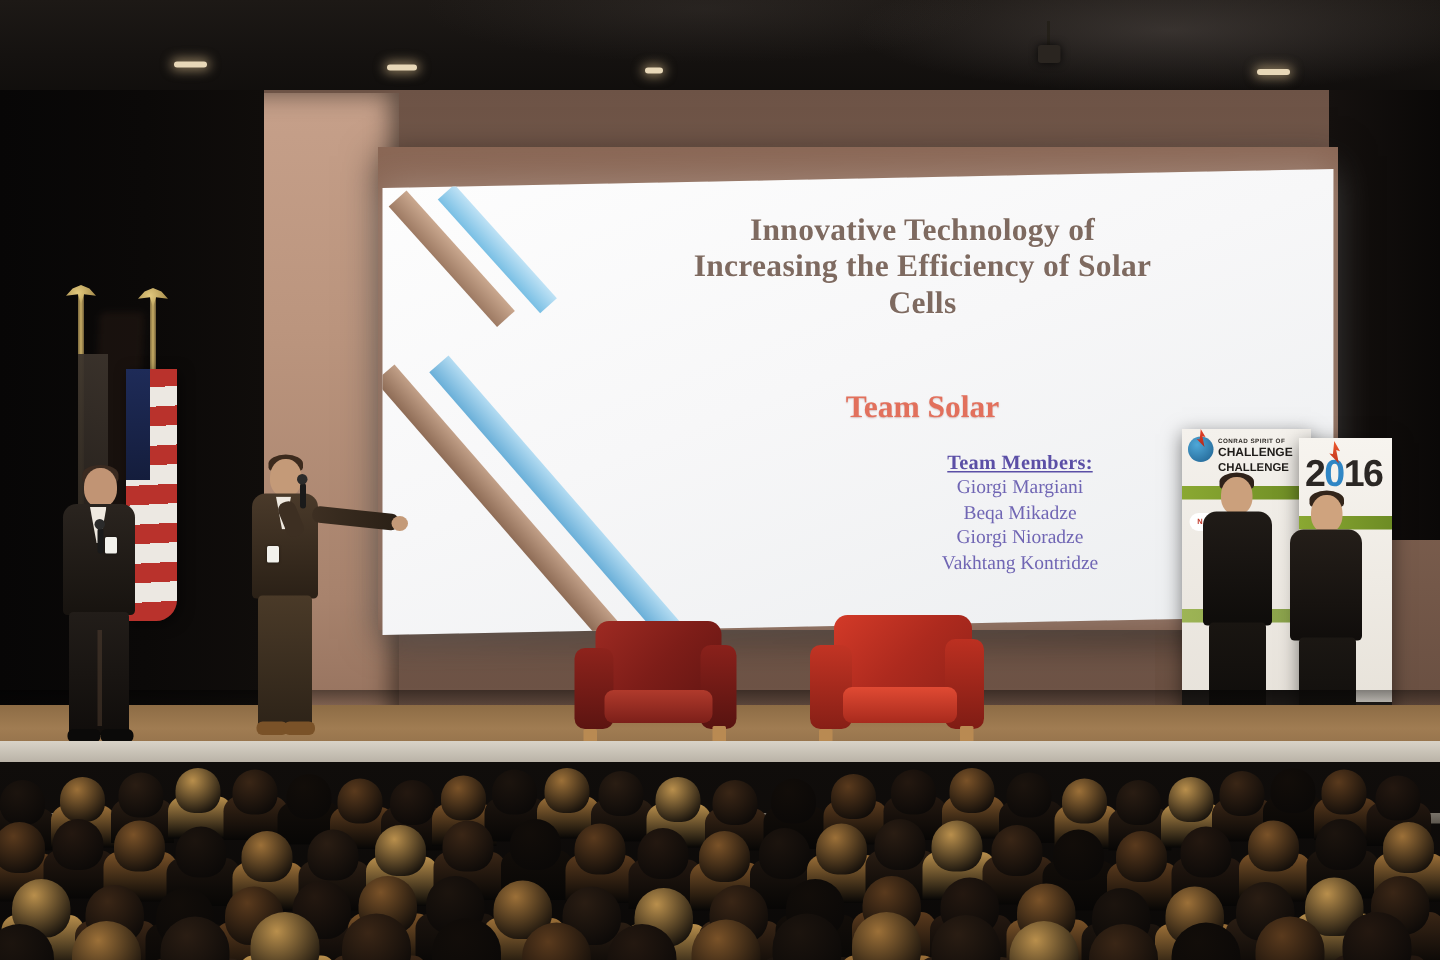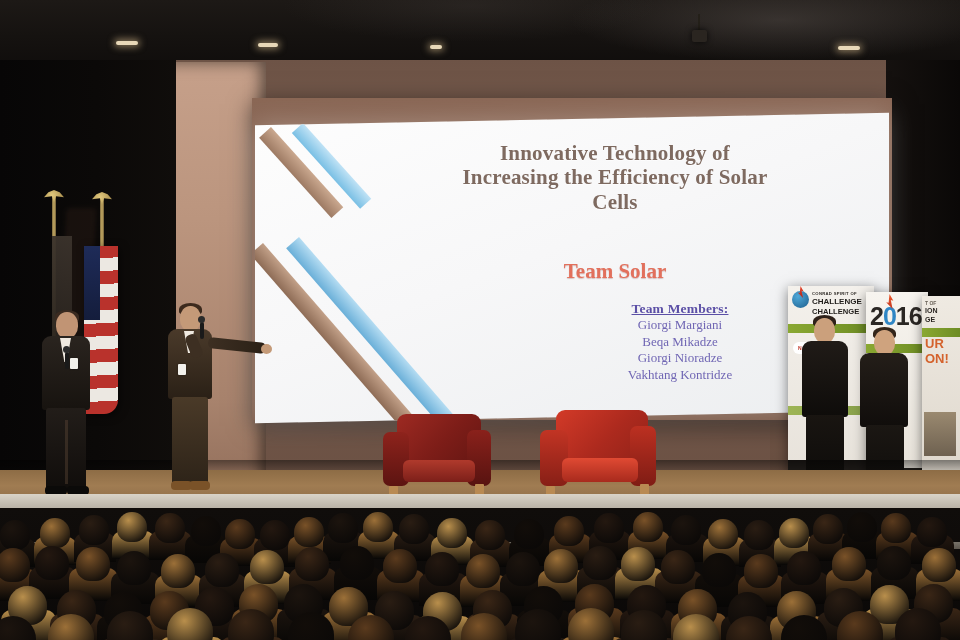--- a/index.html
+++ b/index.html
@@ -367,30 +367,20 @@
     <div class="y2016">2<span class="zero">0</span>16</div>
     <div class="bflame"></div>
     <div class="band-green" style="top:52px;"></div>
     <div class="borange" style="left:4px;top:62px;font-size:19px;">WY</div>
     <div class="borange" style="left:22px;top:84px;font-size:15px;">ve</div>
     <div class="borange" style="left:24px;top:120px;font-size:15px;">ay</div>
     <div class="bphoto"></div>
     <div class="bdark"></div>
   </div>
 
-  <div class="banner banner-c">
-    <div class="bline" style="left:3px;top:4px;font-size:5px;">T OF</div>
-    <div class="bline" style="left:3px;top:11px;font-size:7px;color:#2a2622;">ION</div>
-    <div class="bline" style="left:3px;top:20px;font-size:7px;color:#2a2622;">GE</div>
-    <div class="band-green" style="top:32px;"></div>
-    <div class="borange" style="left:3px;top:40px;font-size:13px;">UR</div>
-    <div class="borange" style="left:3px;top:55px;font-size:13px;">ON!</div>
-    <div class="bphoto" style="left:2px;bottom:30px;width:32px;height:44px;"></div>
-    <div class="bdark"></div>
-  </div>
 
   <div class="person p3">
     <div class="hair"></div>
     <div class="head"></div>
     <div class="torso"></div>
     <div class="legs"></div>
   </div>
   <div class="person p4">
     <div class="hair"></div>
     <div class="head"></div>

